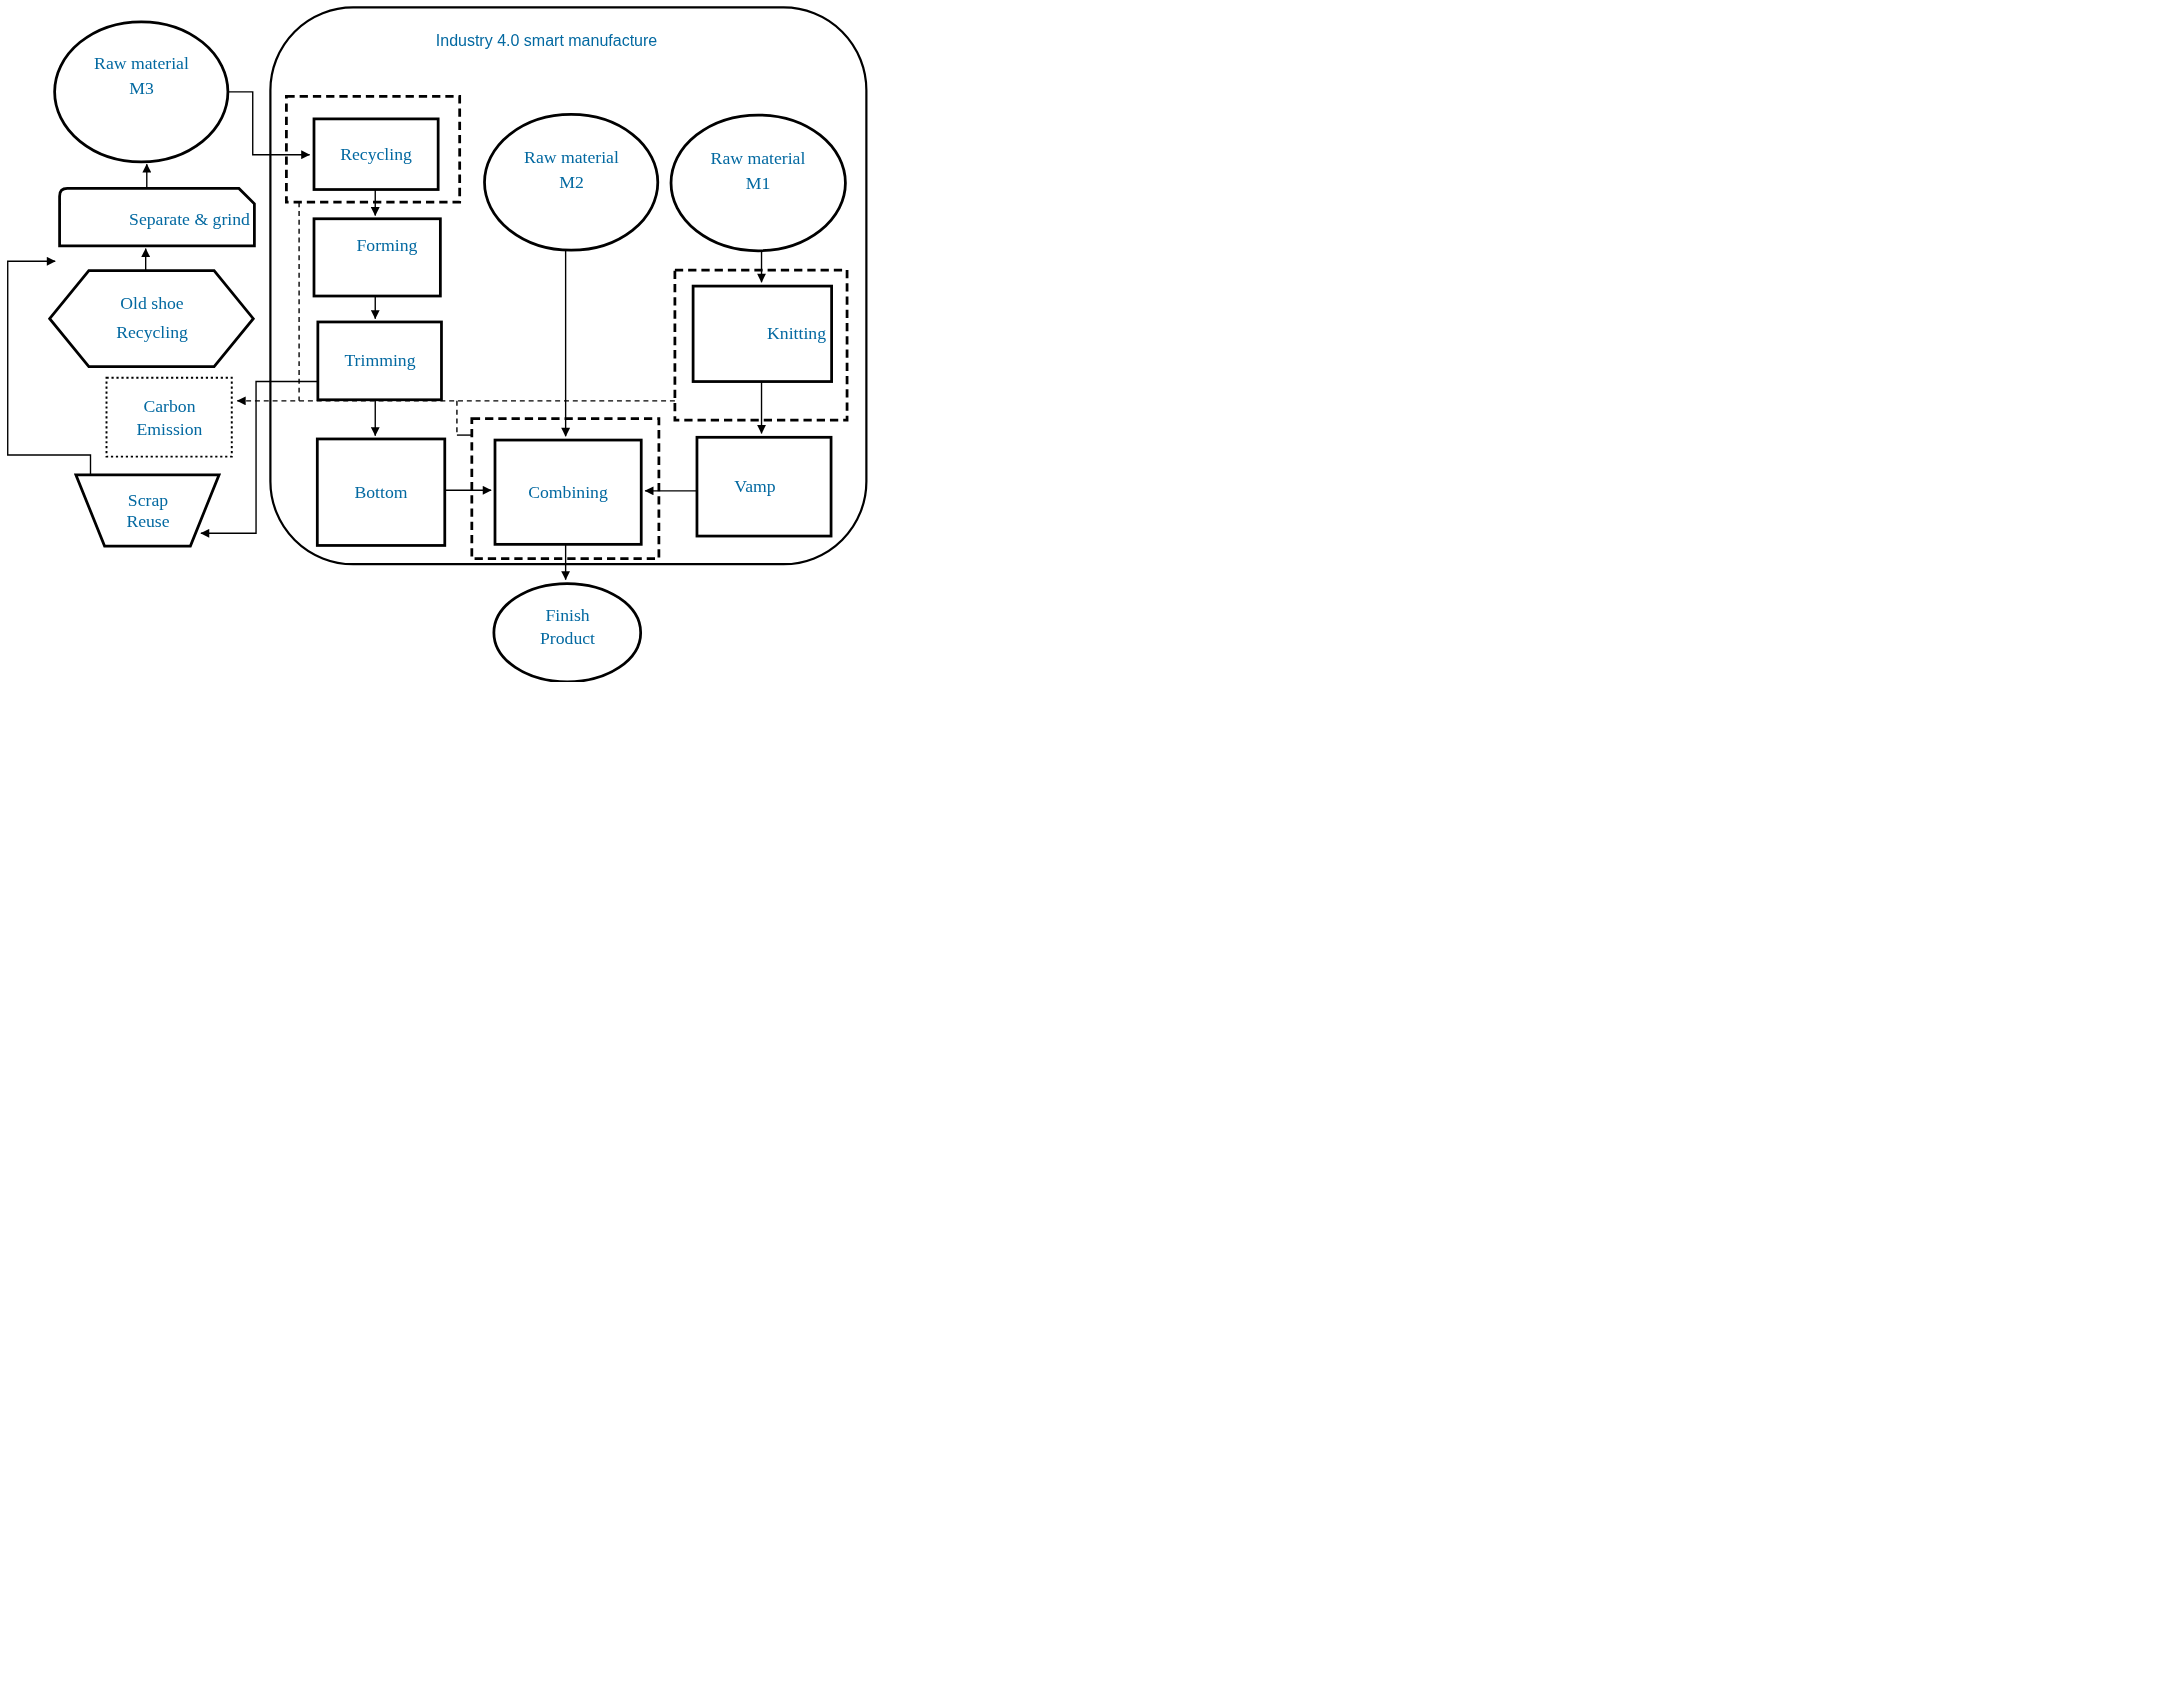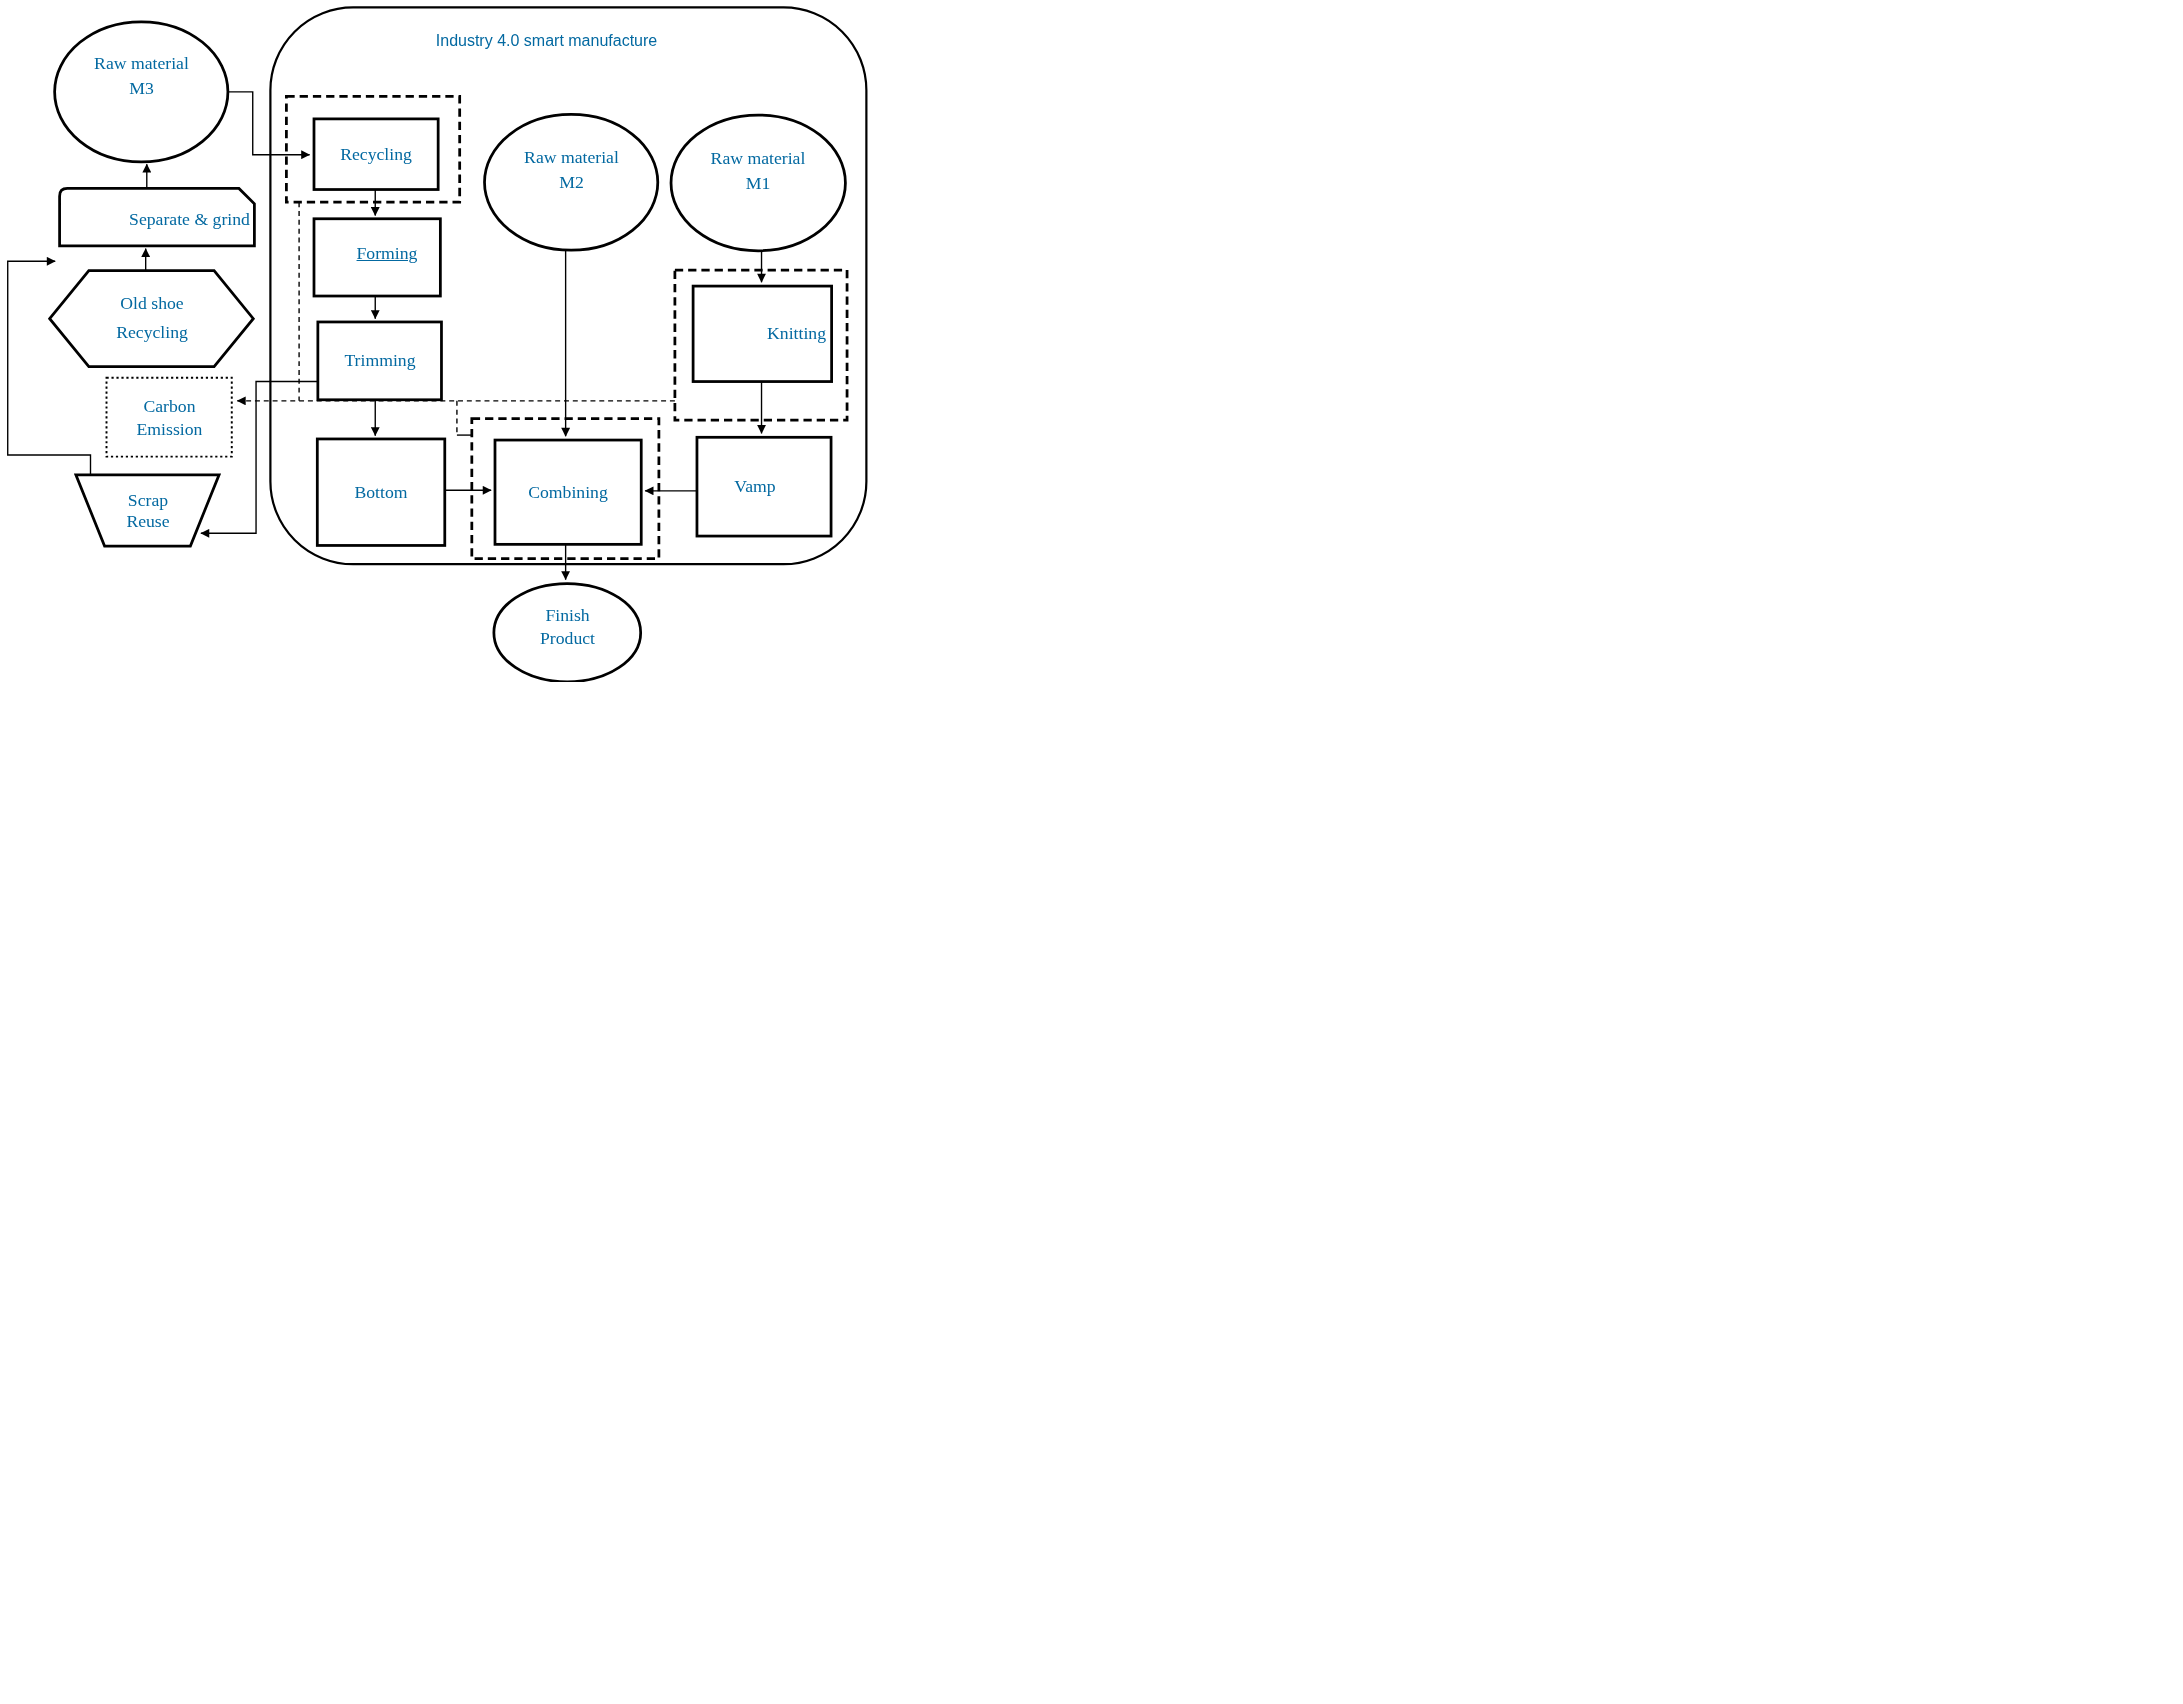--- a/index.html
+++ b/index.html
@@ -116,21 +116,21 @@
 
   <div class="lbl lh38" style="left:76px; top:490px; width:144px;">
     <span>Scrap</span>
     <span>Reuse</span>
   </div>
 
   <div class="lbl single" style="left:314px; top:143px; width:124px;">
     <span>Recycling</span>
   </div>
 
-  <div class="lbl single" style="left:314px; top:242px; width:146px;text-decoration:underline;">
+  <div class="lbl single" style="left:314px; top:234px; width:146px;">
     <span>Forming</span>
   </div>
 
   <div class="lbl single" style="left:318px; top:349px; width:124px;">
     <span>Trimming</span>
   </div>
 
   <div class="lbl single" style="left:317px; top:481px; width:128px;">
     <span>Bottom</span>
   </div>

